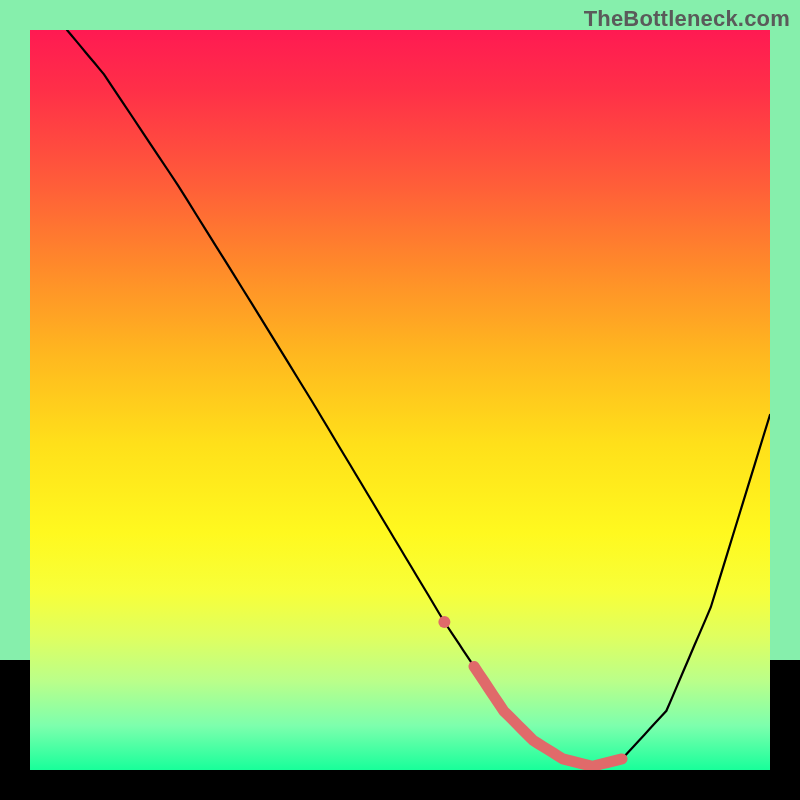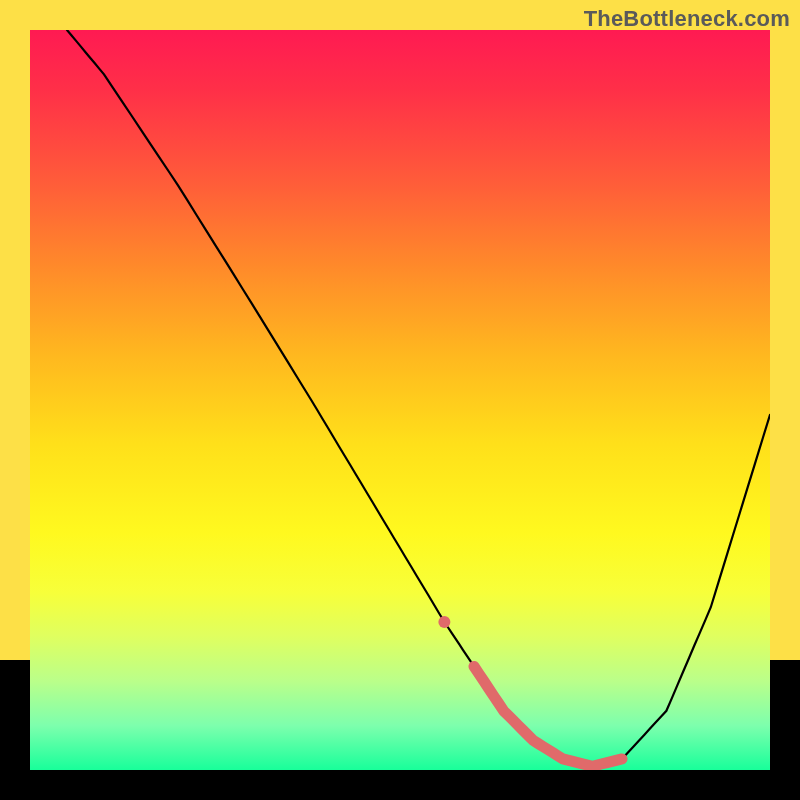--- a/index.html
+++ b/index.html
@@ -8,21 +8,21 @@
     width: 800px;
     height: 800px;
     background: #000;
     overflow: hidden;
     font-family: Arial, Helvetica, sans-serif;
   }
   .frame {
     position: relative;
     width: 800px;
     height: 660px;
-    background: #fde047;
+    background: #86efac;
   }
   .watermark {
     position: absolute;
     top: 6px;
     right: 10px;
     color: #5a5a5a;
     font-size: 22px;
     font-weight: 600;
     letter-spacing: 0.2px;
     z-index: 10;

